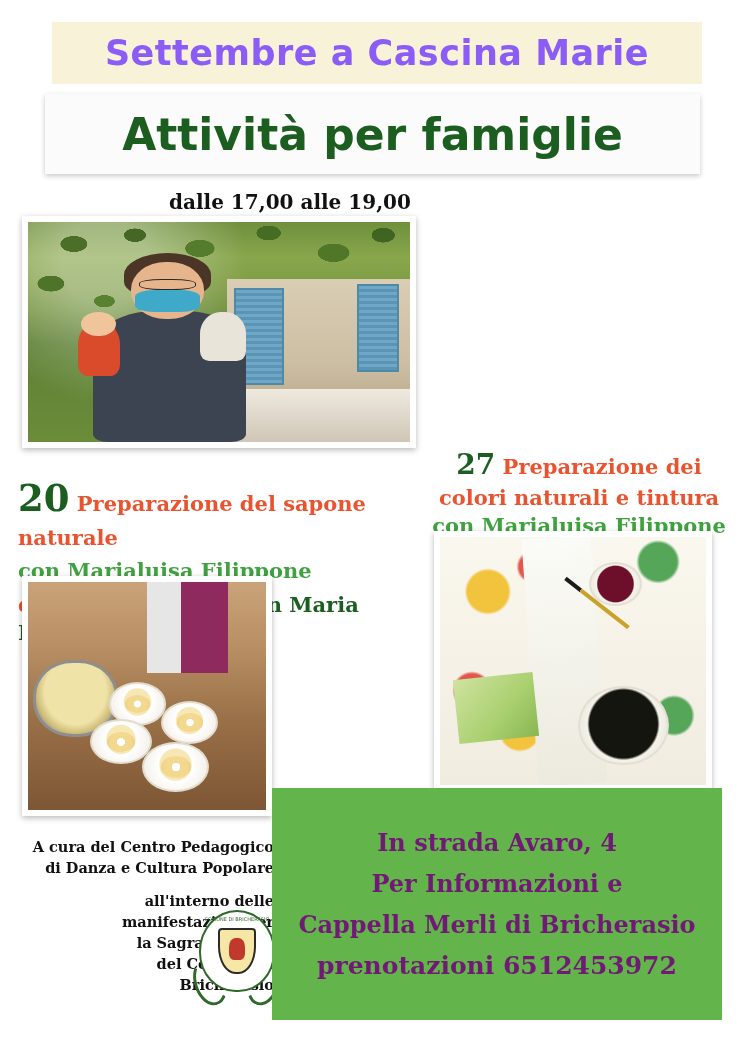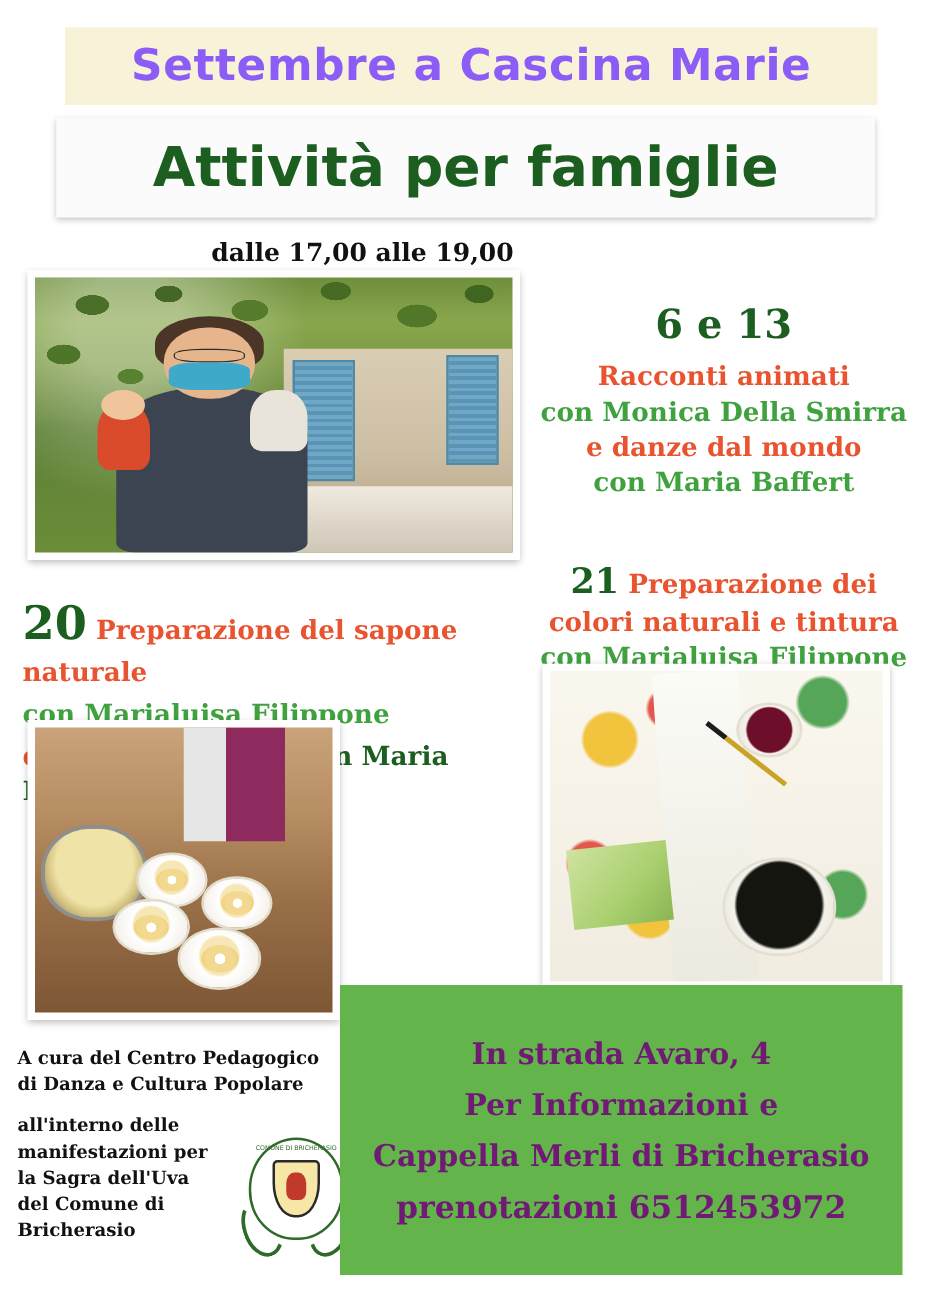--- a/index.html
+++ b/index.html
@@ -401,21 +401,21 @@
   #block-20 .line3 { font-size: 21px; margin-top: 5px; }
   #block-20 .line3 .a { color: #e8542f; }
   #block-20 .line3 .b { color: #1b5e20; }
 
   
   #credits {
     position: absolute;
     left: 14px;
     top: 836px;
     width: 260px;
-    text-align: left;
+    text-align: right;
     font-family: "DejaVu Serif", serif;
     font-weight: bold;
     font-size: 14.5px;
     color: #111111;
     line-height: 1.45;
   }
   #credits .gap { height: 12px; }
 
   
   #crest {
@@ -537,31 +537,24 @@
       <div class="person-hair"></div>
       <div class="person-head"></div>
       <div class="person-glasses"></div>
       <div class="person-mask"></div>
       <div class="puppet-a"></div>
       <div class="puppet-a-head"></div>
       <div class="puppet-b"></div>
     </div>
   </div>
 
-  <div class="txt-block" id="block-613">
-    <div class="head">6 e 13</div>
-    <div class="l1">Racconti animati</div>
-    <div class="l2">con Monica Della Smirra</div>
-    <div class="l3">e danze dal mondo</div>
-    <div class="l4">con Maria Baffert</div>
-  </div>
 
   <div class="txt-block" id="block-27">
     <div class="line1">
-      <span class="n">21</span>
+      <span class="n">27</span>
       <span class="t">Preparazione dei</span>
     </div>
     <div class="line2">colori naturali e tintura</div>
     <div class="line3">con Marialuisa Filippone</div>
   </div>
 
   <div class="txt-block" id="block-20">
     <div class="line1">
       <span class="n">20</span>
       <span class="t">Preparazione del sapone naturale</span>

